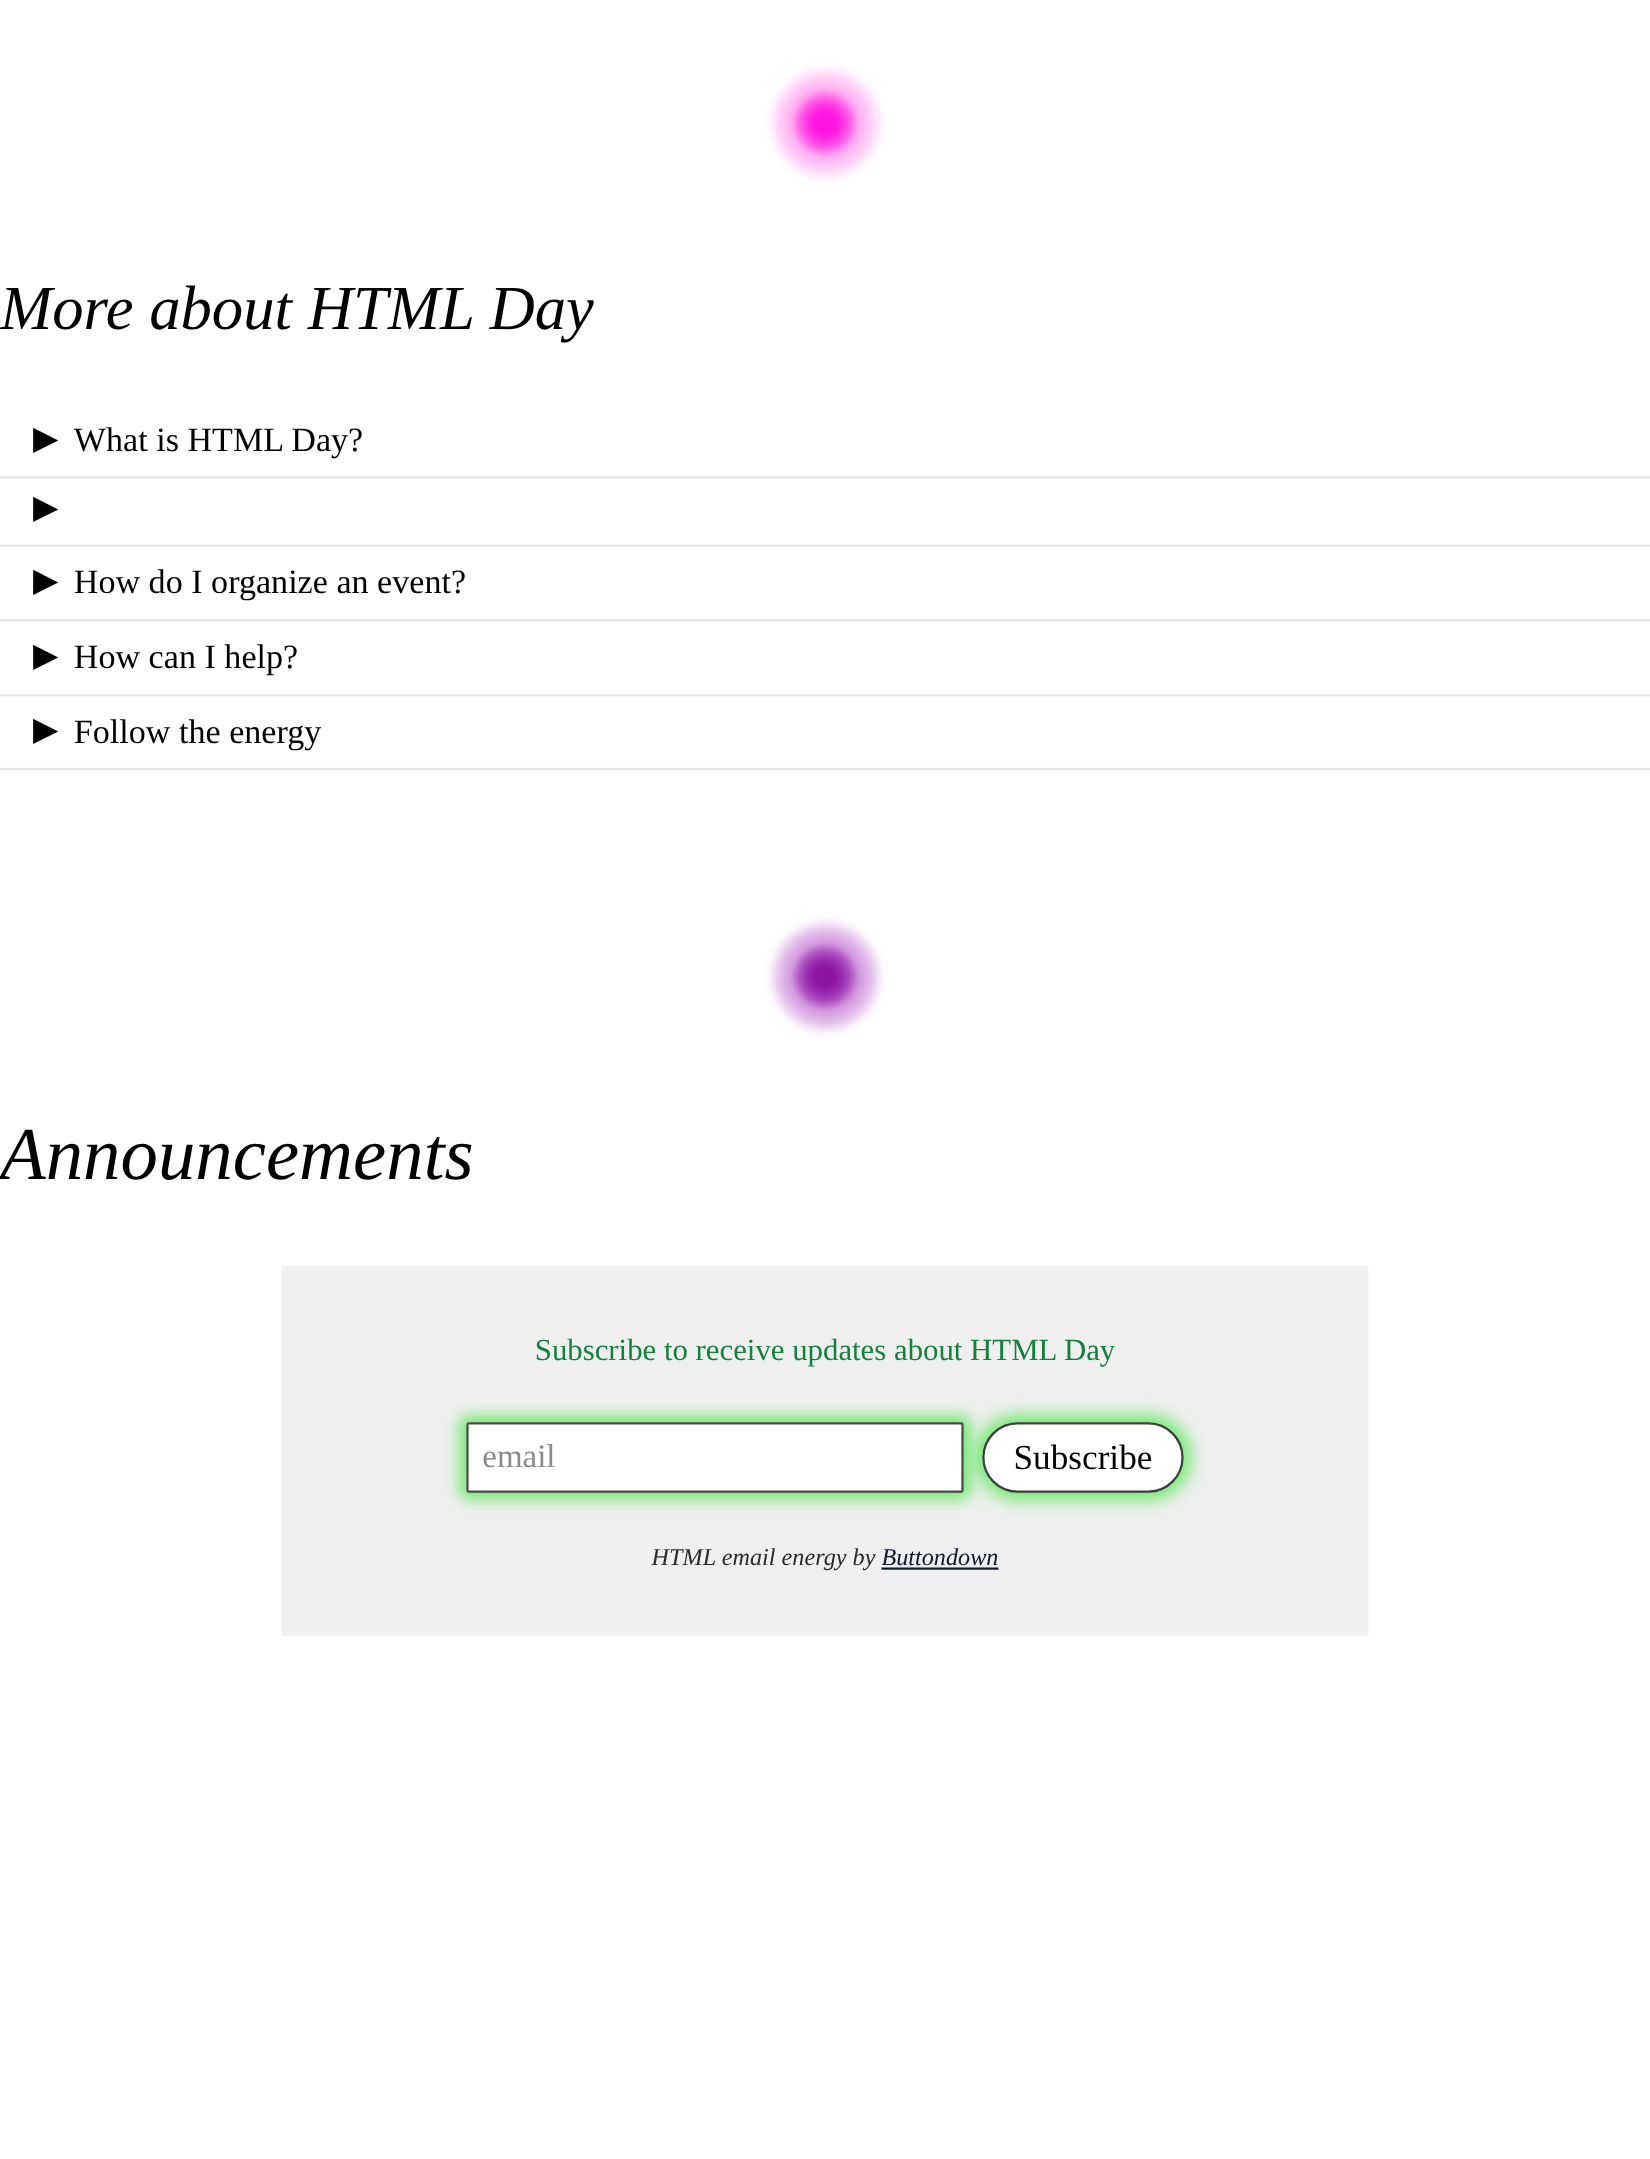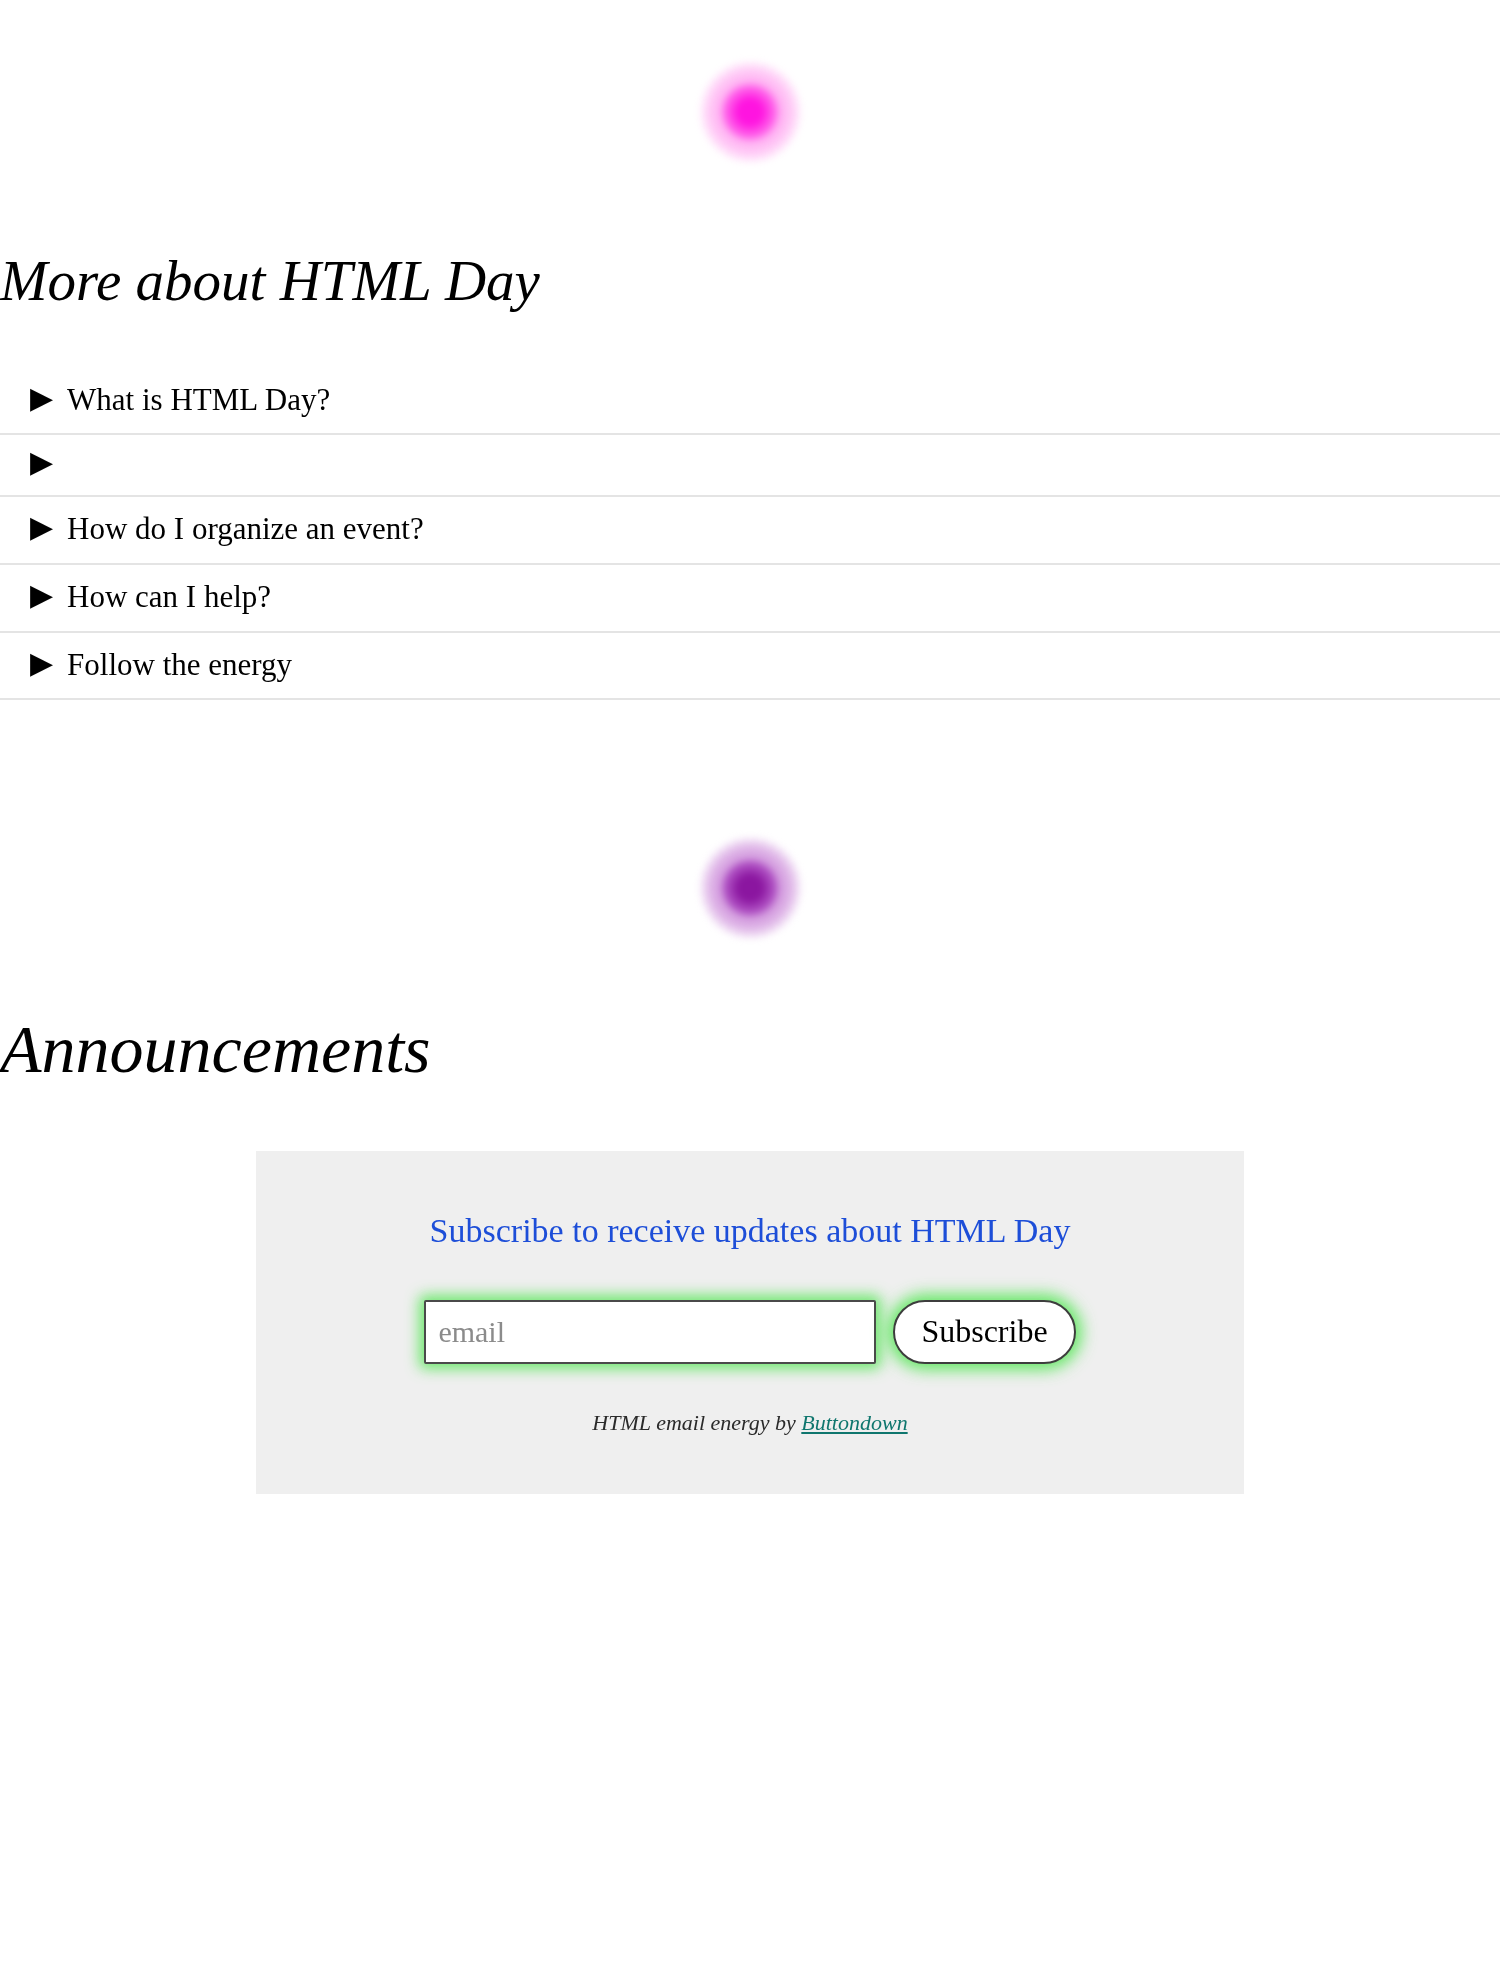--- a/index.html
+++ b/index.html
@@ -120,23 +120,23 @@
   
   .subscribe-panel {
     width: 988px;
     margin: 0 auto;
     background: #efefef;
     box-sizing: border-box;
     padding: 60px 0 58px 0;
     text-align: center;
   }
   .subscribe-prompt {
-    font-size: 34px;
+    font-size: 28px;
     line-height: 1.2;
-    color: #1d4ed8;
+    color: #15803d;
     margin: 0 0 48px 0;
   }
   .subscribe-form {
     display: flex;
     justify-content: center;
     gap: 17px;
     margin-bottom: 46px;
   }
   .email-input {
     width: 452px;
@@ -165,21 +165,21 @@
     border-radius: 34px;
     box-shadow: 0 0 15px 6px rgba(70, 230, 70, 0.8);
     cursor: pointer;
   }
   .subscribe-credit {
     font-size: 22px;
     font-style: italic;
     color: #2a2a2a;
   }
   .subscribe-credit a {
-    color: #0f766e;
+    color: #0f172a;
     text-decoration: underline;
   }
 
   
   .sp-top      { height: 52px; }
   .sp-title    { height: 78px; }
   .sp-list     { height: 55px; }
   .sp-midgap   { height: 128px; }
   .sp-ann      { height: 64px; }
   .sp-panel    { height: 64px; }

